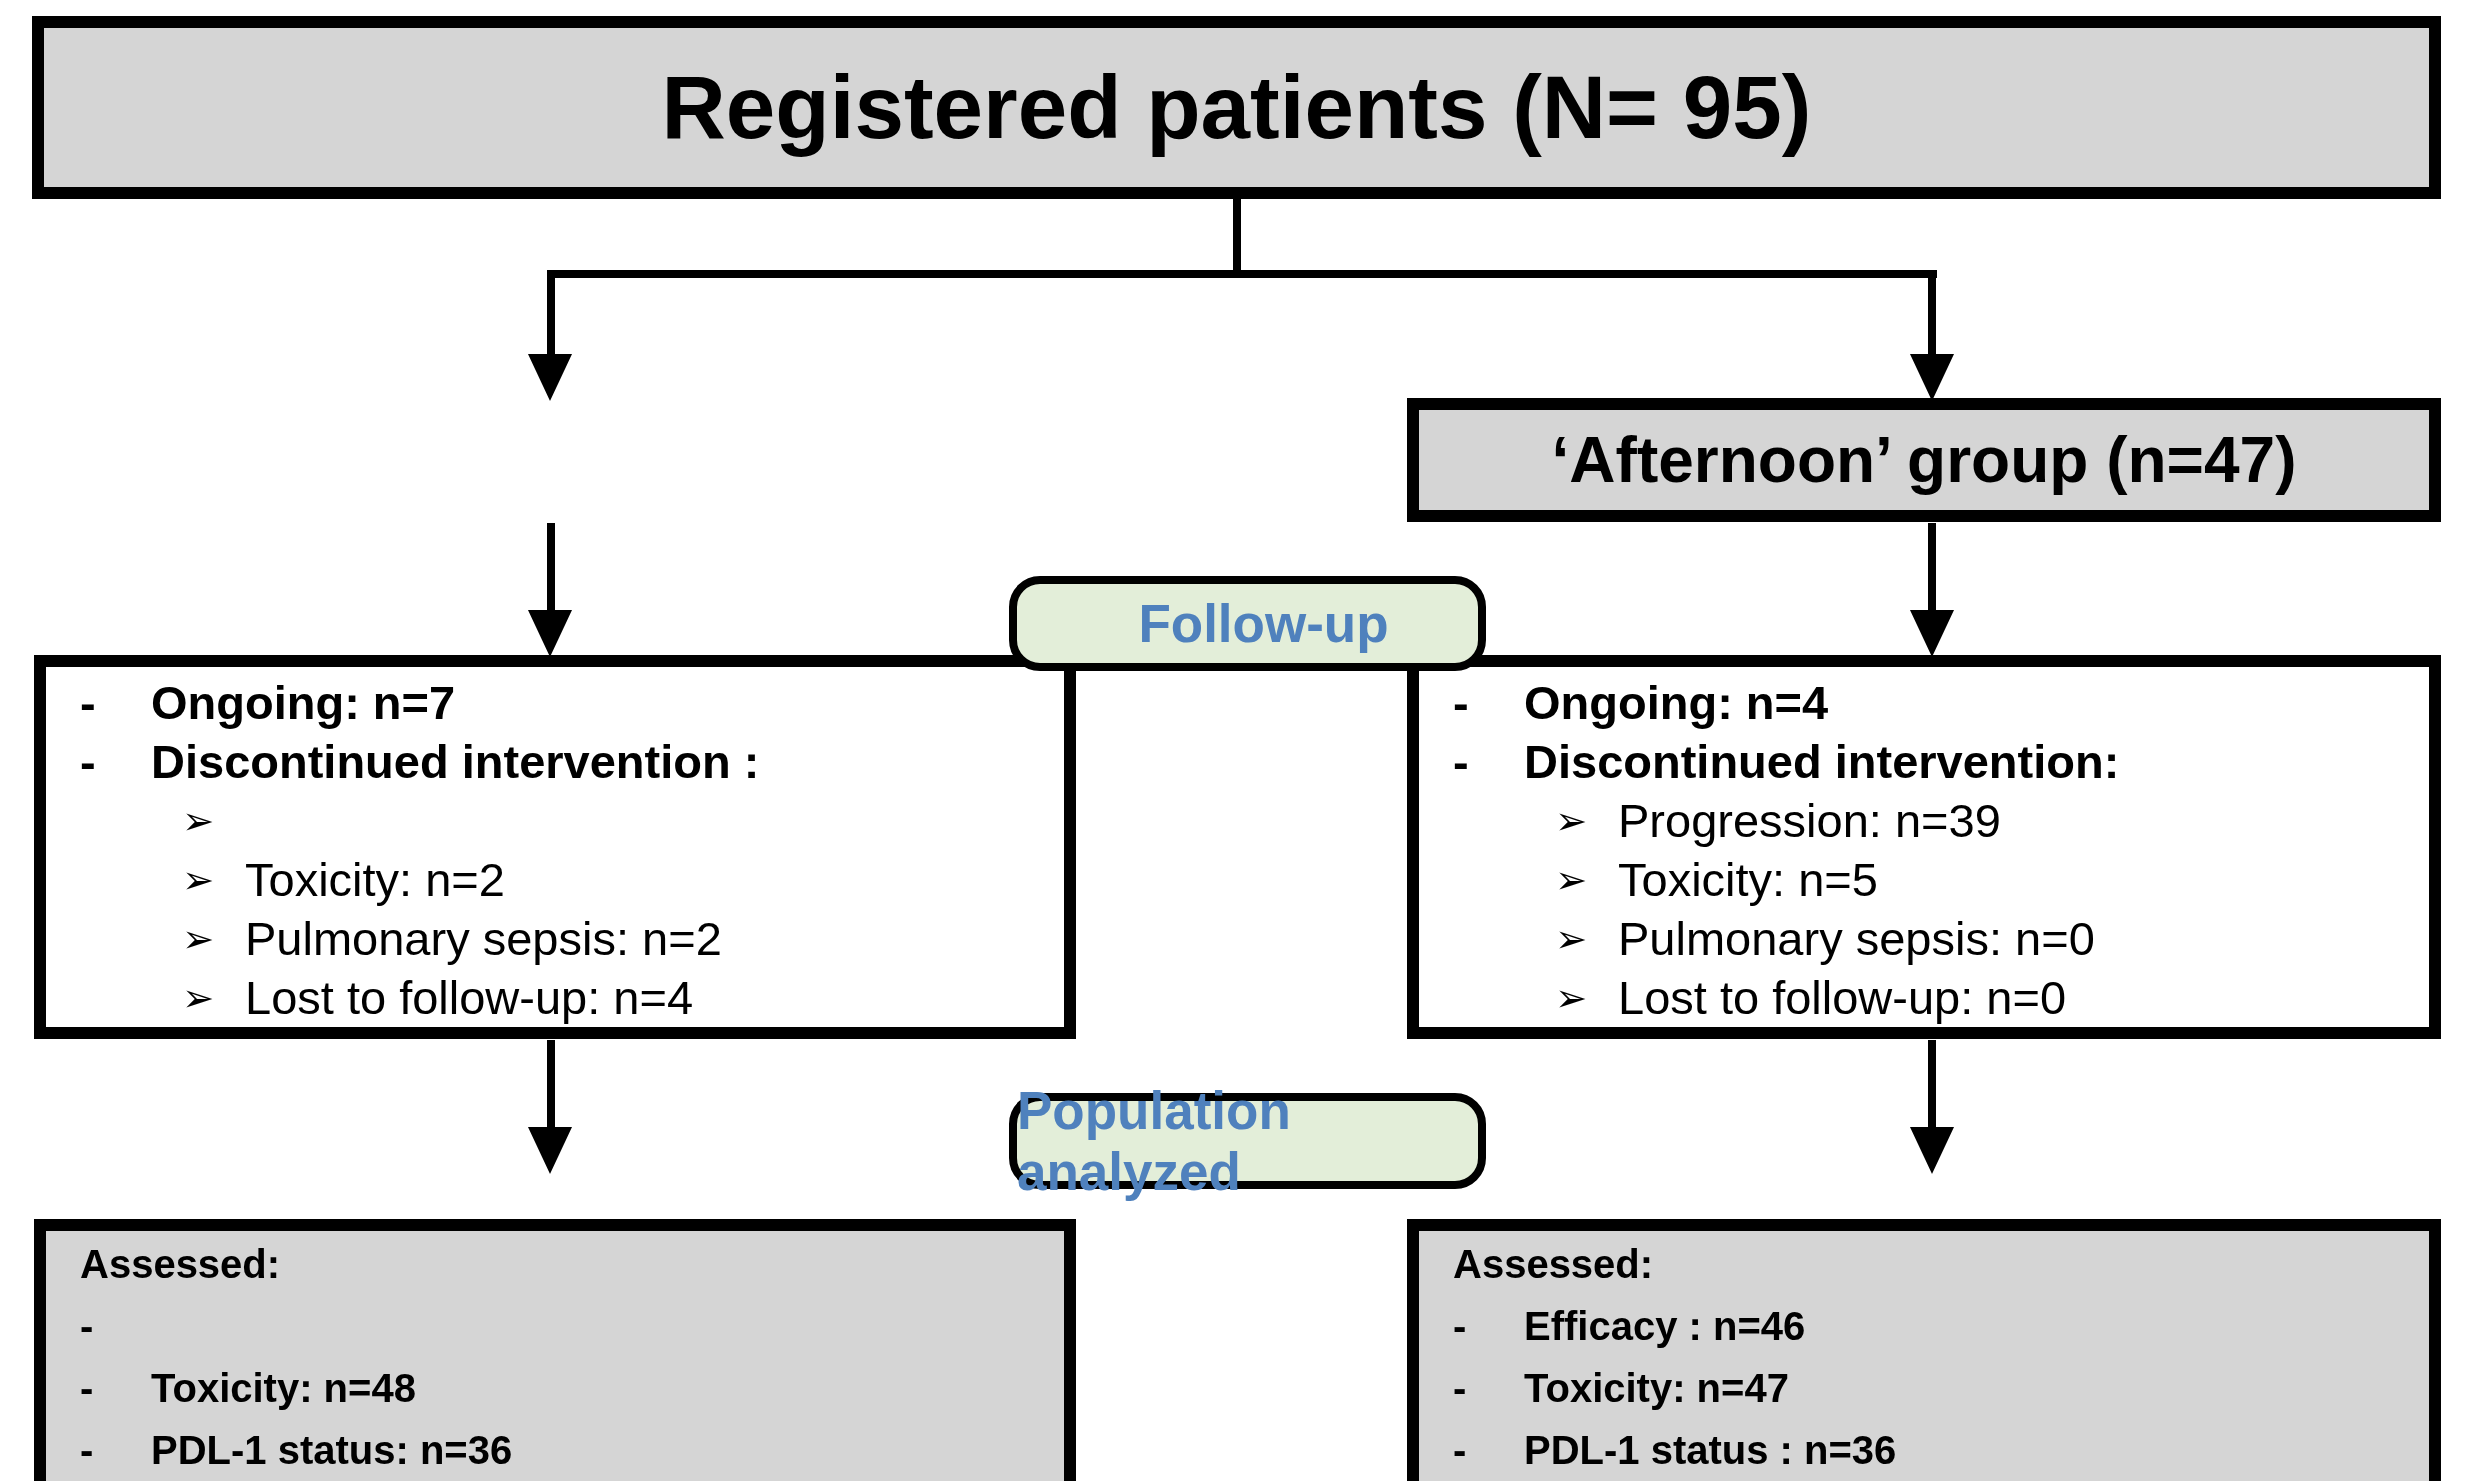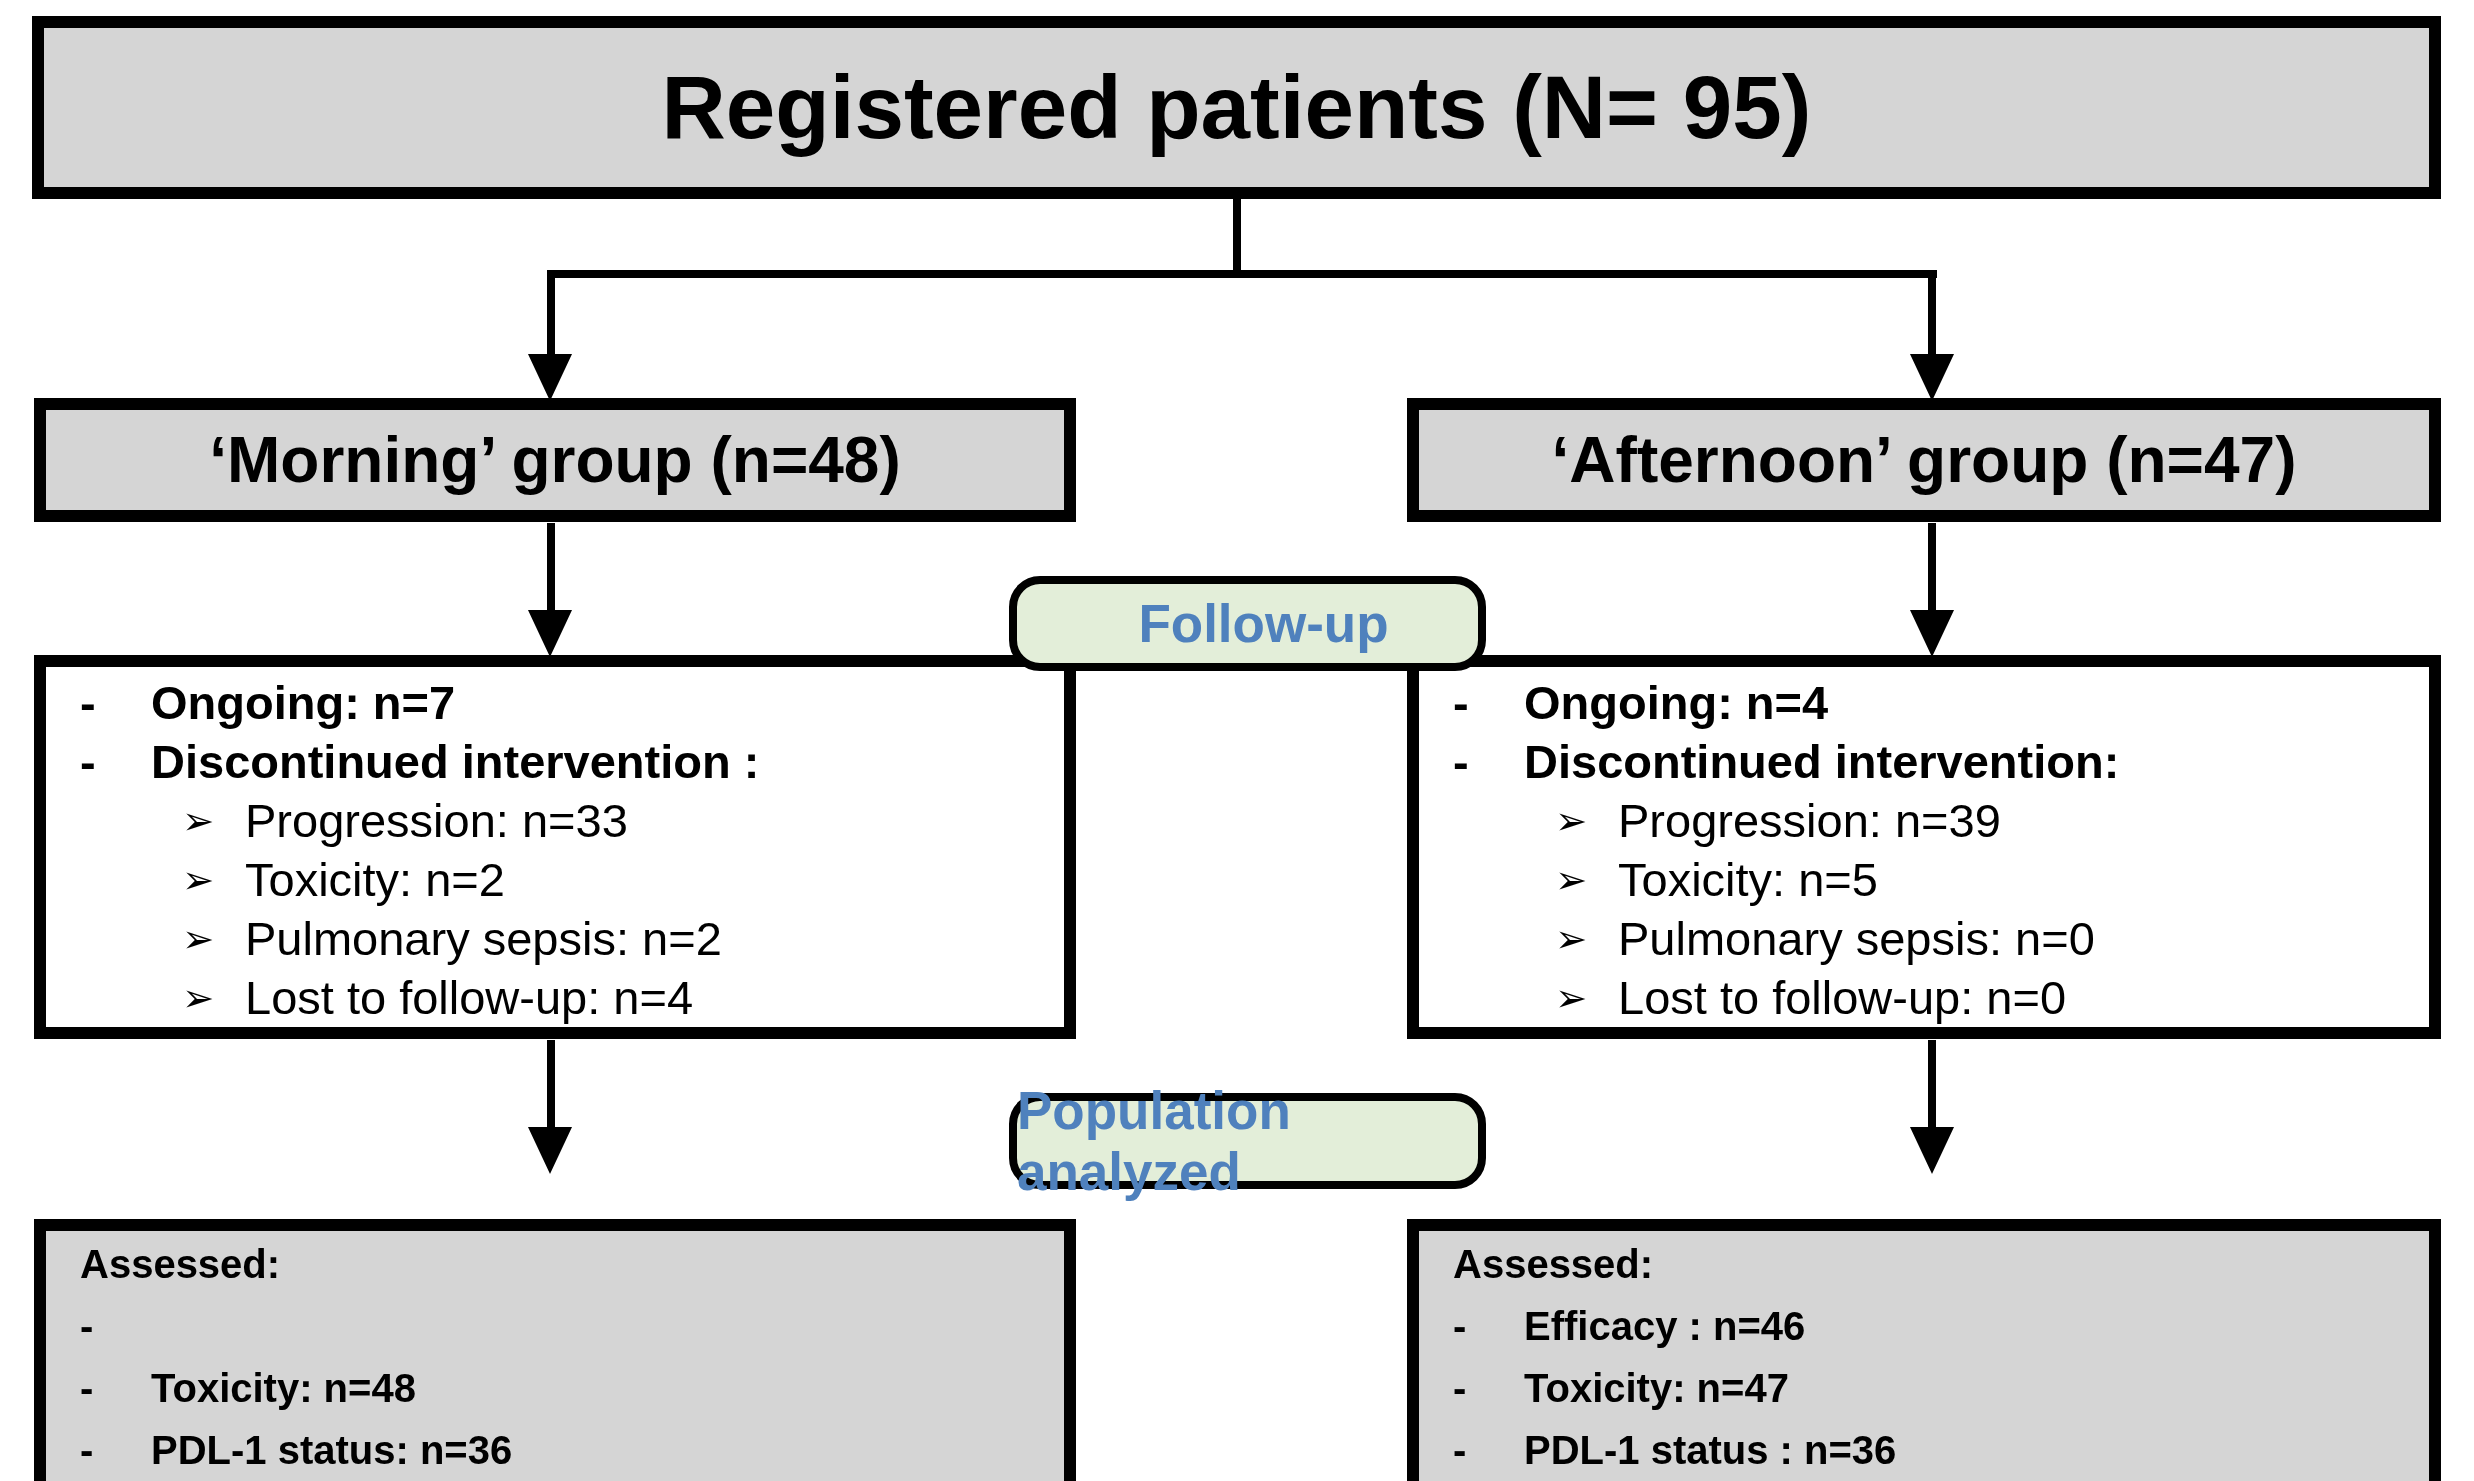--- a/index.html
+++ b/index.html
@@ -83,39 +83,35 @@
   <div class="tri t-r2"></div>
   <div class="vline v-l3"></div>
   <div class="vline v-r3"></div>
   <div class="tri t-l3"></div>
   <div class="tri t-r3"></div>
 
   <div class="box top-box center">
     <span>Registered patients (N= 95)</span>
   </div>
 
-  <div class="box group-box group-morning center">
-    <span>‘Morning’ group (n=48)</span>
-  </div>
   <div class="box group-box group-afternoon center">
     <span>‘Afternoon’ group (n=47)</span>
   </div>
 
   <div class="box white fu-box fu-left">
     <div class="row main">
       <span class="b dash">-</span>
       <span>Ongoing: n=7</span>
     </div>
     <div class="row main">
       <span class="b dash">-</span>
       <span>Discontinued intervention :</span>
     </div>
     <div class="row sub">
       <span class="b arrow">➢</span>
-      <span>Progression: n=33</span>
     </div>
     <div class="row sub">
       <span class="b arrow">➢</span>
       <span>Toxicity: n=2</span>
     </div>
     <div class="row sub">
       <span class="b arrow">➢</span>
       <span>Pulmonary sepsis: n=2</span>
     </div>
     <div class="row sub">

